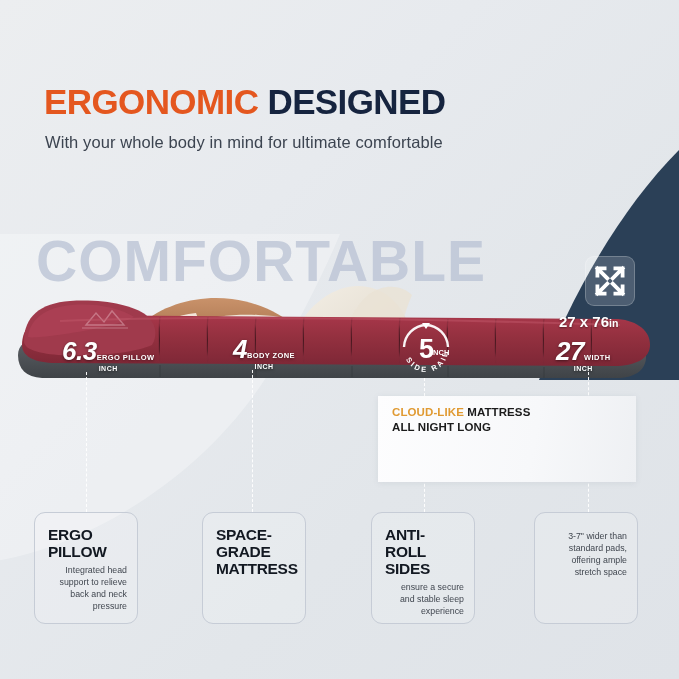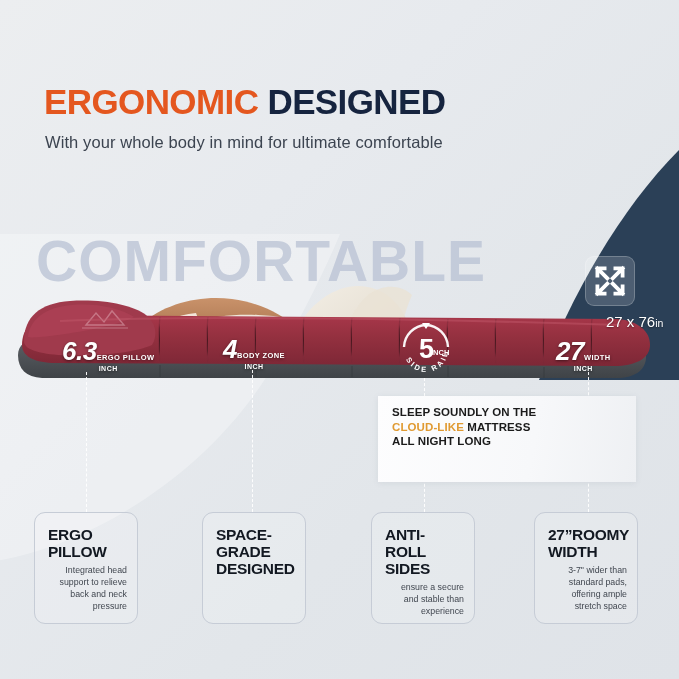--- a/index.html
+++ b/index.html
@@ -45,36 +45,36 @@
 
   
   .dim-icon {
     position: absolute; left: 585px; top: 256px;
     width: 50px; height: 50px; border-radius: 9px;
     background: rgba(255,255,255,.16);
     border: 1px solid rgba(255,255,255,.22);
     display: flex; align-items: center; justify-content: center;
   }
   .dim-label {
-    position: absolute; left: 606px; top: 313px;
-    font-size: 15px; font-weight: normal; color: #ffffff;
+    position: absolute; left: 559px; top: 313px;
+    font-size: 15px; font-weight: bold; color: #ffffff;
     text-shadow: 0 1px 2px rgba(0,0,0,.45); white-space: nowrap;
   }
   .dim-label .unit { font-size: 10.5px; }
 
   
   .callout { position: absolute; color: #fff; white-space: nowrap;
              text-shadow: 0 1px 3px rgba(0,0,0,.5); }
   .callout .big { font-size: 26px; font-weight: bold; letter-spacing: -0.5px; font-style: italic; }
   .callout .tag { font-size: 7.5px; font-weight: bold; letter-spacing: .4px; }
   .callout .sub { font-size: 7px; font-weight: bold; letter-spacing: .5px;
                   display: block; text-align: center; margin-top: -2px; }
 
   #co-pillow { left: 62px; top: 336px; }
-  #co-body   { left: 223px; top: 334px; }
+  #co-body   { left: 233px; top: 334px; }
   #co-width  { left: 556px; top: 336px; }
 
   .badge-rails { position: absolute; left: 398px; top: 320px; width: 56px; height: 56px; }
 
   
   .leader { position: absolute; width: 0; border-left: 1.5px dashed #ffffff; opacity: .95; }
 
   
   .info-panel {
     position: absolute; left: 378px; top: 396px; width: 258px; height: 86px;
@@ -250,40 +250,38 @@
     <span class="sub">INCH</span>
   </div>
 
   <div class="leader" style="left:86px;  top:372px; height:140px;"></div>
   <div class="leader" style="left:252px; top:370px; height:142px;"></div>
   <div class="leader" style="left:424px; top:378px; height:134px;"></div>
   <div class="leader" style="left:588px; top:372px; height:140px;"></div>
 
   <div class="info-panel">
     <div class="info-title">
-      <div>SLEEP SOUNDLY ON THE</div>
       <div>
         <span class="accent">CLOUD-LIKE</span>
         <span>MATTRESS</span>
       </div>
       <div>ALL NIGHT LONG</div>
     </div>
   </div>
 
   <div class="cards">
     <div class="card" id="card-0">
       <div class="card-title">ERGO PILLOW</div>
       <div class="card-body">Integrated head support to relieve back and neck pressure</div>
     </div>
     <div class="card" id="card-1">
-      <div class="card-title">SPACE-GRADE DESIGNED</div>
+      <div class="card-title">SPACE-GRADE MATTRESS</div>
     </div>
     <div class="card" id="card-2">
       <div class="card-title">ANTI-ROLL SIDES</div>
-      <div class="card-body">ensure a secure and stable than experience</div>
+      <div class="card-body">ensure a secure and stable sleep experience</div>
     </div>
     <div class="card" id="card-3">
-      <div class="card-title">27”ROOMY WIDTH</div>
       <div class="card-body">3-7" wider than standard pads, offering ample stretch space</div>
     </div>
   </div>
 
 </div>
 
 </body></html>

